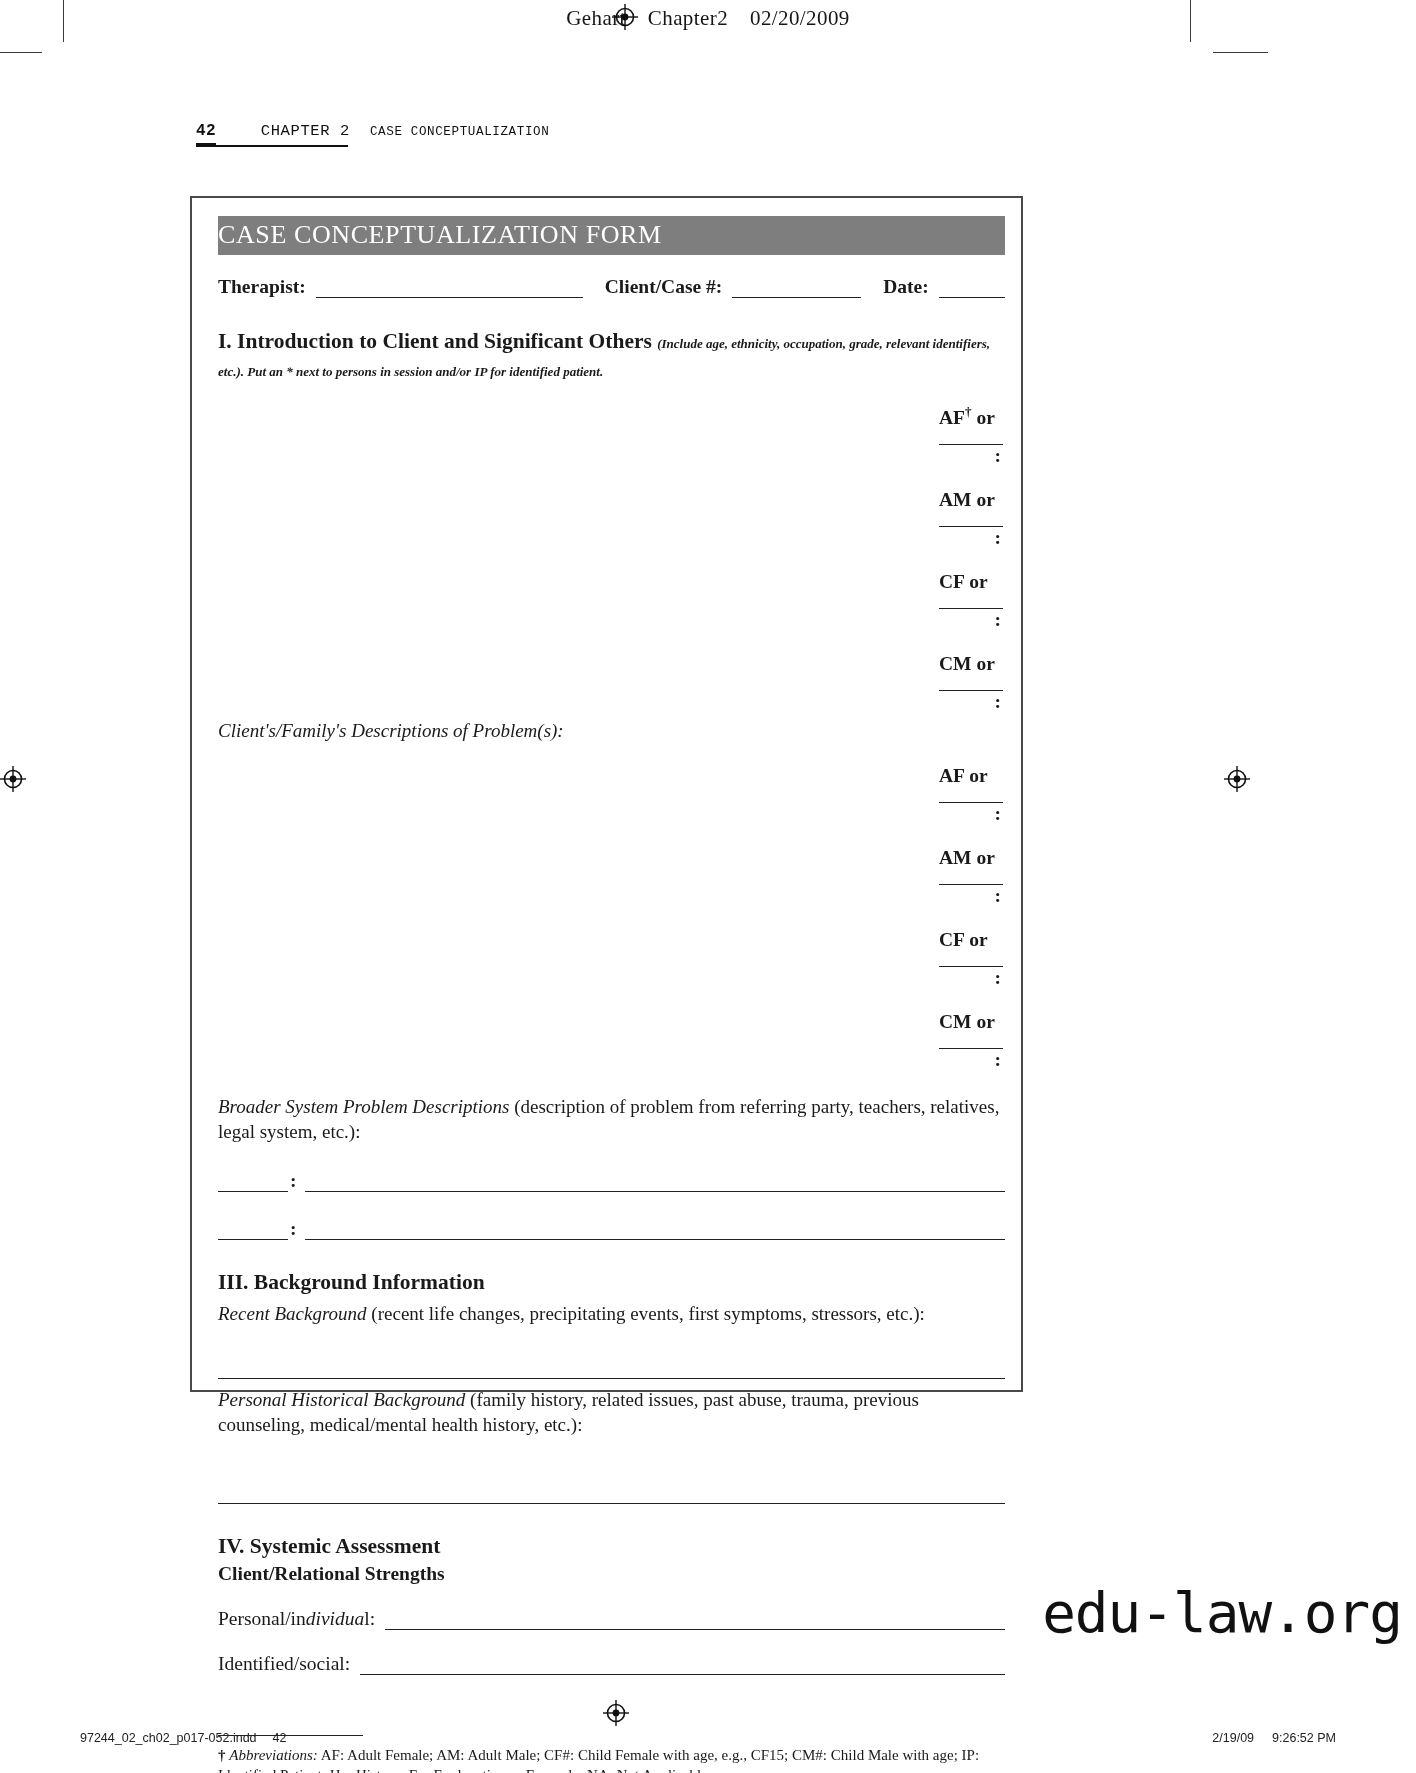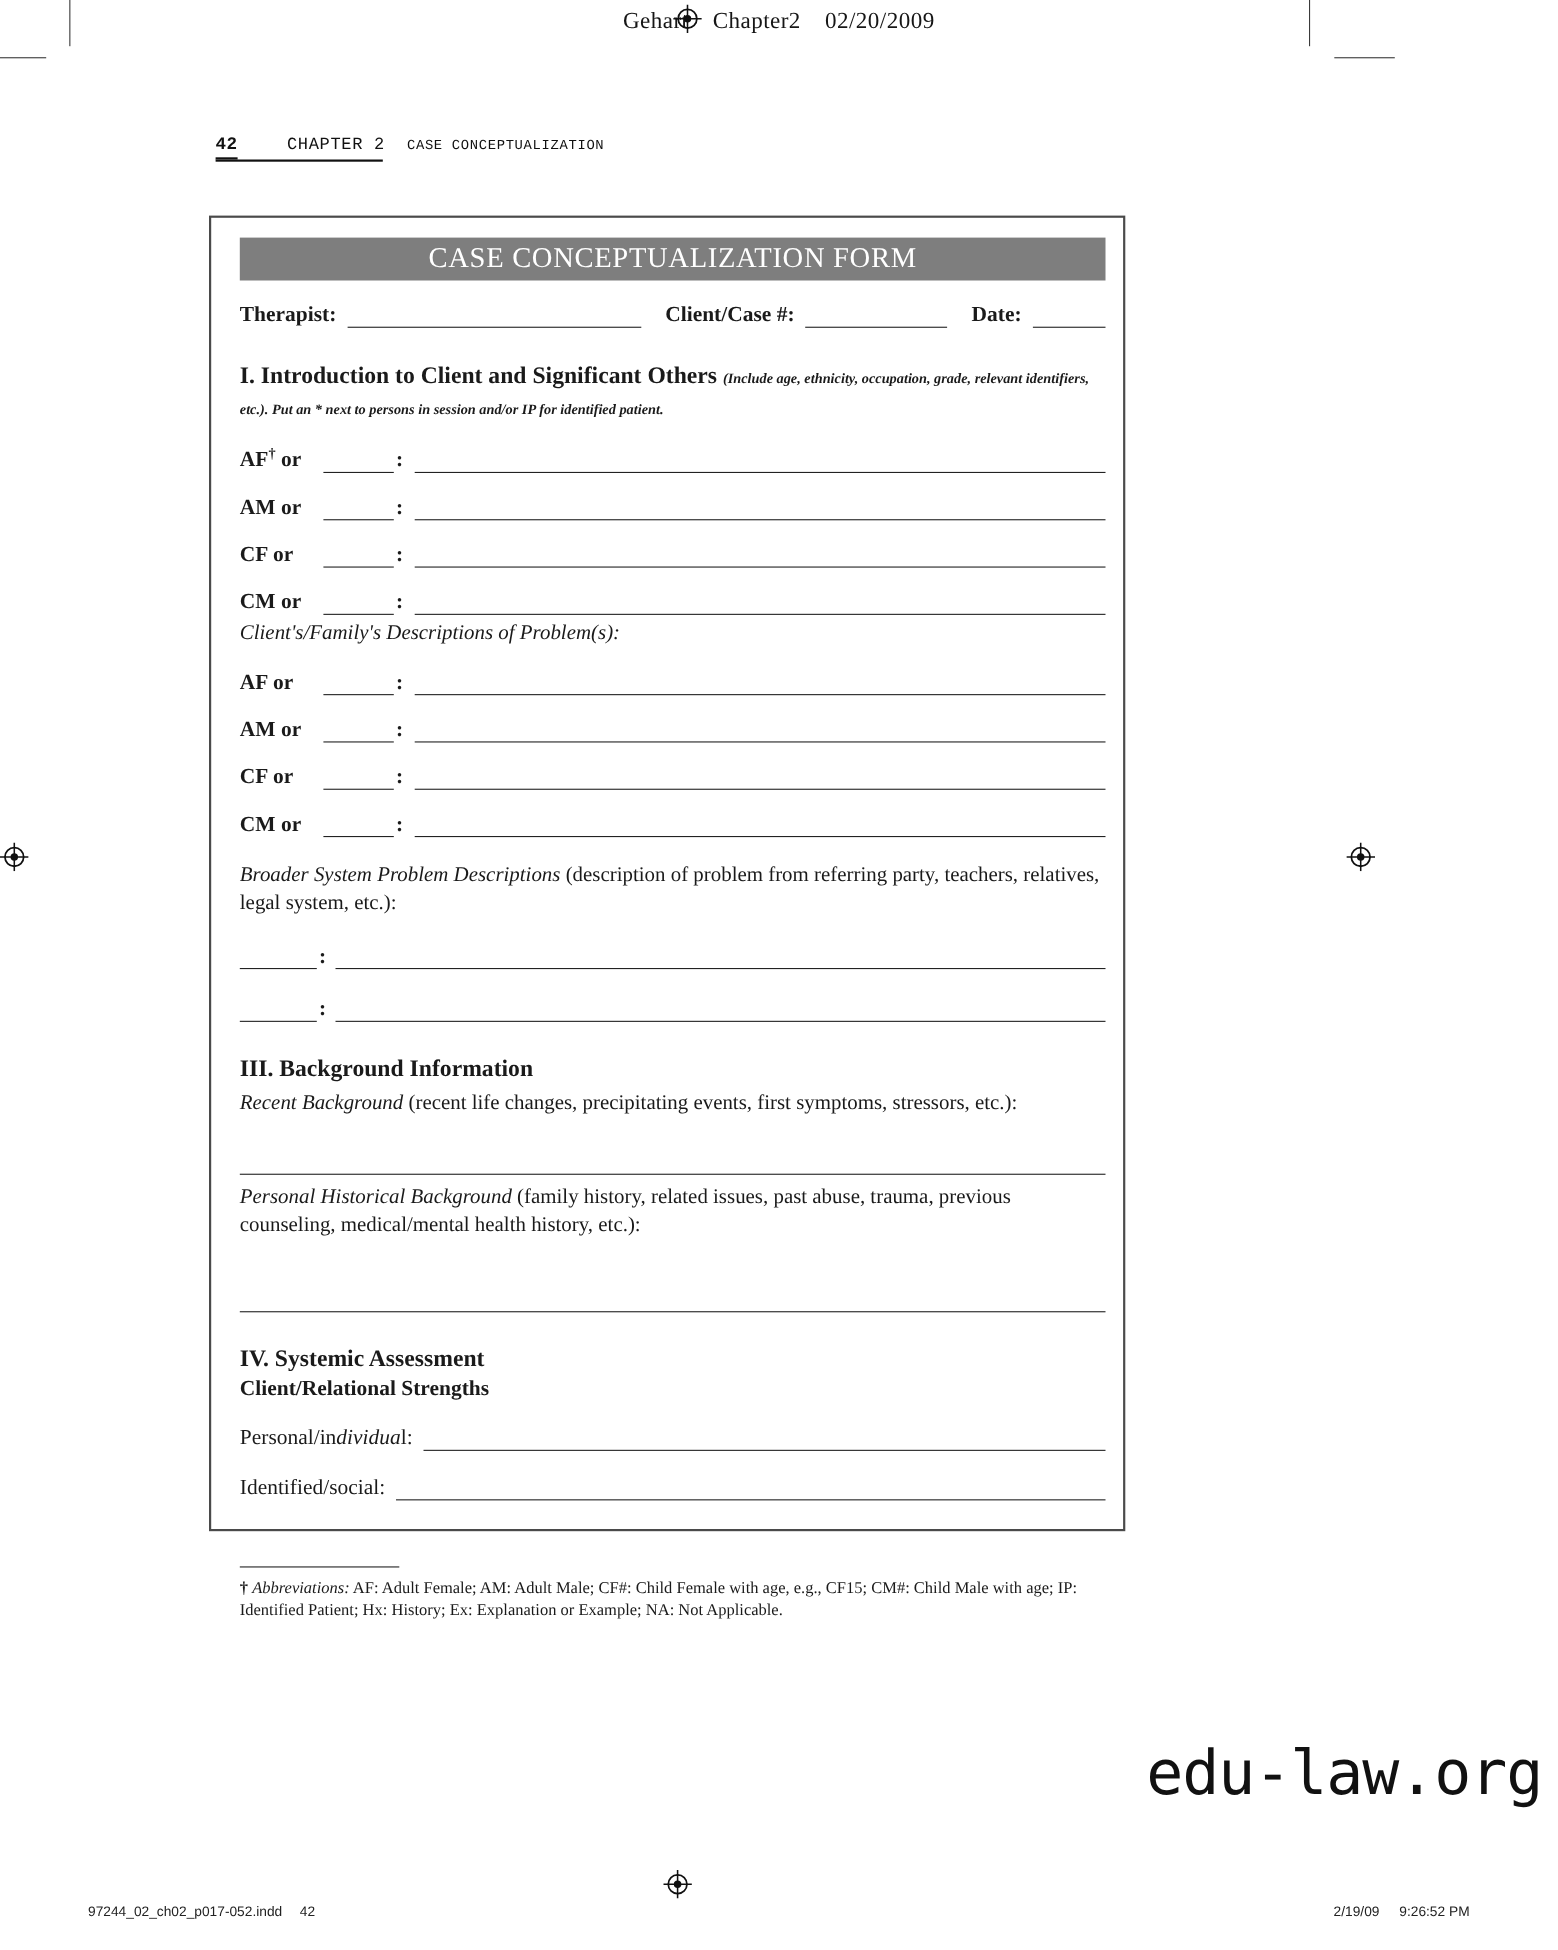--- a/index.html
+++ b/index.html
@@ -101,21 +101,21 @@
     position: absolute;
     left: 26px;
     top: 18px;
     width: 787px;
   }
 
   
   .banner {
     background: #7e7e7e;
     color: #ffffff;
-    text-align: center;
+    text-align: left;
     font-family: "Liberation Serif", serif;
     font-size: 26px;
     font-weight: normal;
     letter-spacing: 0.6px;
     padding: 5px 0 7px 0;
     line-height: 1.05;
   }
 
   
   .idline {
@@ -173,20 +173,21 @@
   }
 
   
   .pr-row {
     display: flex;
     align-items: flex-end;
     margin-top: 21px;
     font-size: 19.5px;
     font-weight: bold;
     white-space: nowrap;
+    flex-direction: column;
   }
   .pr-row .code {
     display: inline-block;
     min-width: 66px;
   }
   .pr-row .code sup { font-size: 13px; vertical-align: super; }
   .pr-short {
     width: 64px;
     border-bottom: 1.4px solid #222;
     height: 15px;

